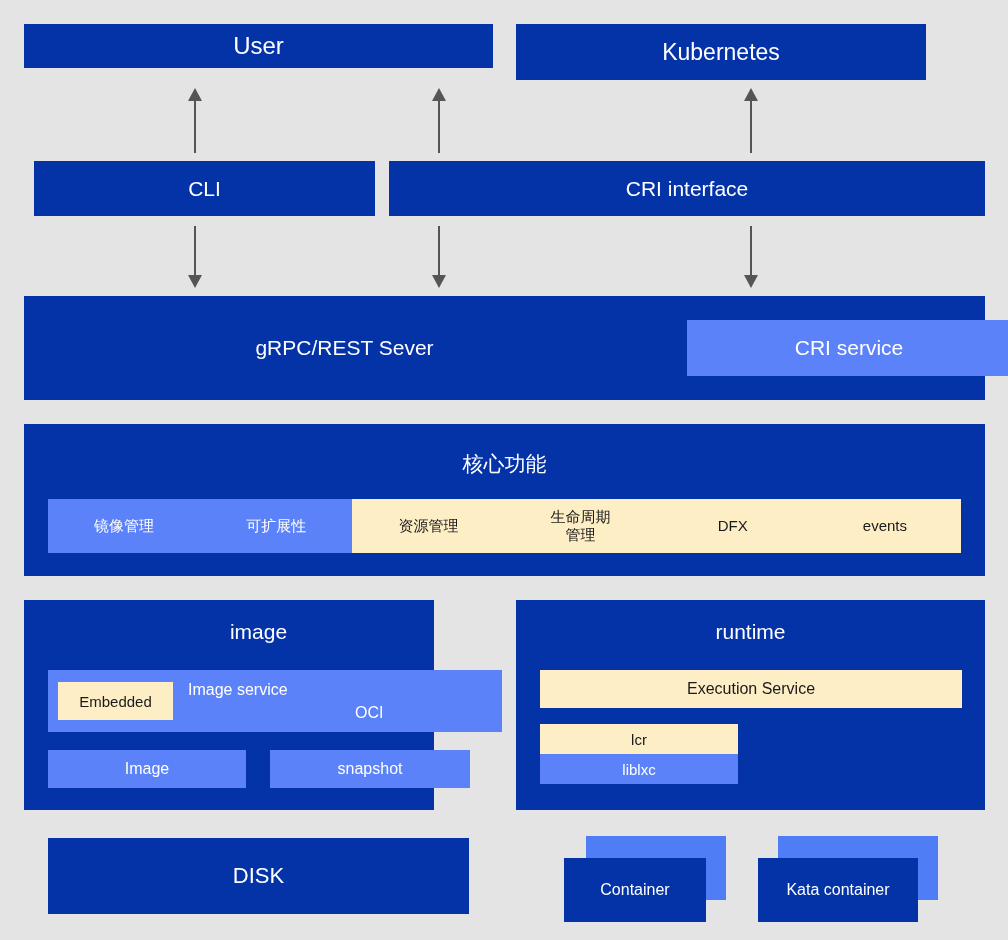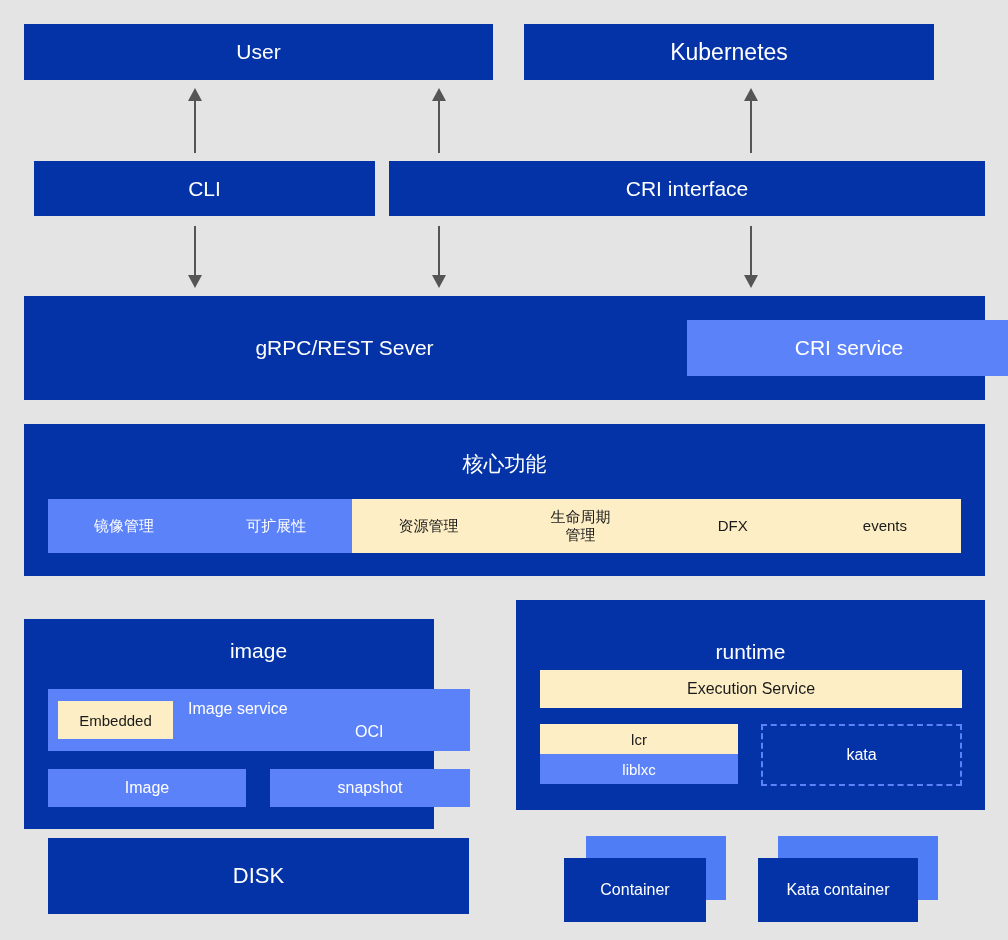--- a/index.html
+++ b/index.html
@@ -32,22 +32,22 @@
   .navy   { background: #0433a8; color: #ffffff; }
   .blue   { background: #5c82fa; color: #ffffff; }
   .cream  { background: #fdeec5; color: #1a1a1a; }
   .dashed {
     background: transparent;
     border: 2px dashed #5c82fa;
     color: #ffffff;
   }
 
   
-  #user-box        { left:24px;  top:24px;  width:469px; height:56px; font-size:21px; }
-  #k8s-box         { left:516px; top:24px;  width:410px; height:56px; font-size:23px;margin-left:8px; }
+  #user-box        { left:24px;  top:24px;  width:469px; height:44px; font-size:24px; }
+  #k8s-box         { left:516px; top:24px;  width:410px; height:56px; font-size:23px; }
   #cli-box         { left:24px;  top:161px; width:341px; height:55px; font-size:21px;margin-left:10px; }
   #cri-iface-box   { left:389px; top:161px; width:596px; height:55px; font-size:21px; }
 
   
   #grpc-band       { left:24px;  top:296px; width:961px; height:104px;
                      display:block; }
   #grpc-label      { position:absolute; left:0; top:0; width:961px; height:104px;
                      display:flex; align-items:center; justify-content:center;
                      font-size:21px; color:#ffffff;
                      padding-right:320px; box-sizing:border-box; }
@@ -59,40 +59,40 @@
   #core-title      { position:absolute; left:0; top:26px; width:961px;
                      text-align:center; font-size:21px; color:#ffffff; }
   #core-chips      { position:absolute; left:24px; top:75px;
                      width:913px; height:54px;
                      display:flex; }
   .chip            { flex:1 1 0; display:flex; align-items:center;
                      justify-content:center; text-align:center;
                      font-size:15px; line-height:18px; }
 
   
-  #image-panel     { left:24px;  top:619px; width:410px; height:210px; display:block; }
+  #image-panel     { left:24px;  top:600px; width:410px; height:210px; display:block; }
   #image-title     { position:absolute; left:0; top:20px; width:469px;
                      text-align:center; font-size:21px; color:#ffffff; }
   #image-service-bar { position:absolute; left:24px; top:70px;
-                     width:422px; height:62px; background:#5c82fa; }
+                     width:422px; height:62px; background:#5c82fa;padding-left:32px; }
   #embedded-chip   { position:absolute; left:10px; top:12px;
                      width:115px; height:38px; font-size:15px; }
   #image-service-label { position:absolute; left:140px; top:11px;
                      font-size:16px; color:#ffffff; }
   #oci-label       { position:absolute; left:307px; top:34px;
                      font-size:16px; color:#ffffff; }
   #image-chip      { position:absolute; left:24px; top:150px;
                      width:198px; height:38px; font-size:16px; }
   #snapshot-chip   { position:absolute; left:246px; top:150px;
                      width:200px; height:38px; font-size:16px; }
 
   
   #runtime-panel   { left:516px; top:600px; width:469px; height:210px; display:block; }
   #runtime-title   { position:absolute; left:0; top:20px; width:469px;
-                     text-align:center; font-size:21px; color:#ffffff;margin-top:20px; }
+                     text-align:center; font-size:21px; color:#ffffff; }
   #exec-service-chip { position:absolute; left:24px; top:70px;
                      width:422px; height:38px; font-size:16px; }
   #lcr-chip        { position:absolute; left:24px; top:124px;
                      width:198px; height:30px; font-size:15px; }
   #liblxc-chip     { position:absolute; left:24px; top:154px;
                      width:198px; height:30px; font-size:15px; }
   #kata-chip       { position:absolute; left:245px; top:124px;
                      width:201px; height:62px; font-size:16px; }
 
   
@@ -200,21 +200,20 @@
   </div>
 
   <div class="box navy" id="runtime-panel">
     <div id="runtime-title">runtime</div>
 
     <div class="box cream" id="exec-service-chip">Execution Service</div>
 
     <div class="box cream" id="lcr-chip">lcr</div>
     <div class="box blue" id="liblxc-chip">liblxc</div>
 
-    <div class="box dashed" id="kata-chip">kata</div>
   </div>
 
   <div class="box navy" id="disk-box">DISK</div>
 
   <div class="stack" id="container-stack">
     <div class="back"></div>
     <div class="front">Container</div>
   </div>
 
   <div class="stack" id="kata-stack">

